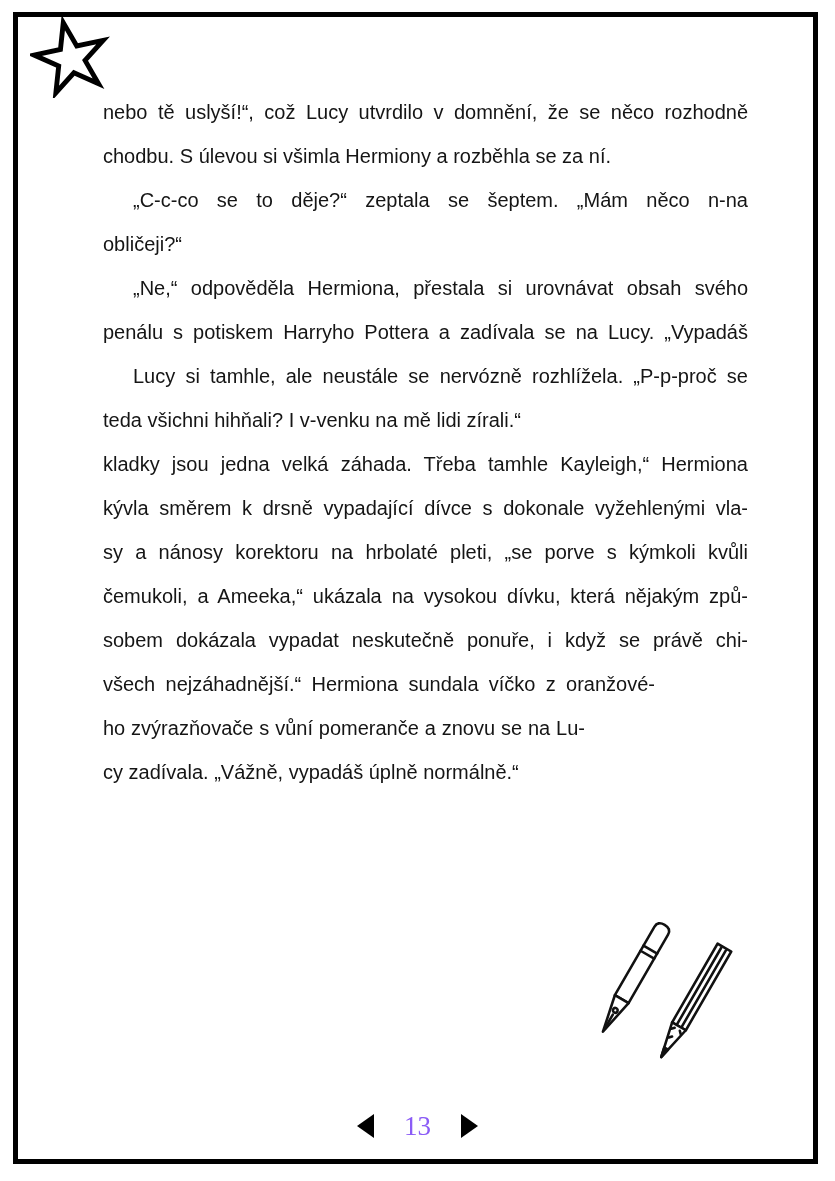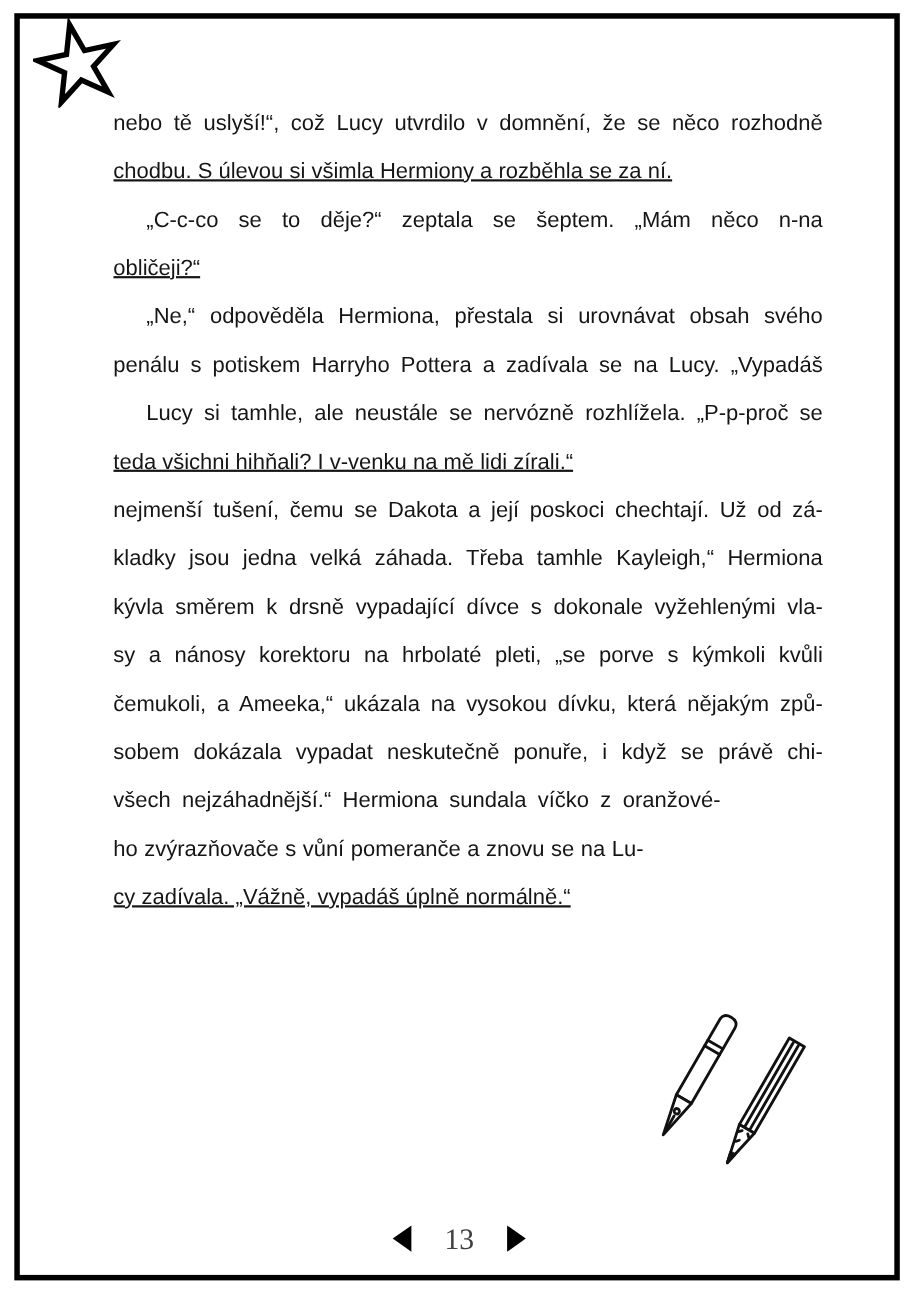--- a/index.html
+++ b/index.html
@@ -46,21 +46,20 @@
   .line {
     height: 44px;
     line-height: 44px;
     overflow: hidden;
     text-align: justify;
     text-align-last: justify;
     white-space: normal;
   }
   .line.end {
     text-align-last: left;
-    text-decoration: underline;
   }
   .line.indent {
     padding-left: 30px;
     box-sizing: border-box;
   }
   .stationery {
     position: absolute;
     left: 598px;
     top: 918px;
     width: 158px;
@@ -88,21 +87,21 @@
     border-right: 17px solid #000000;
   }
   .tri-right {
     border-top: 12px solid transparent;
     border-bottom: 12px solid transparent;
     border-left: 17px solid #000000;
   }
   .pagenum {
     font-family: "Liberation Serif", serif;
     font-size: 27px;
-    color: #404040;
+    color: #8b5cf6;
   }
 </style>
 </head>
 <body>
 
 <div class="page">
 
   <div class="frame"></div>
 
   <svg class="star" viewBox="0 0 80 84" xmlns="http://www.w3.org/2000/svg">
@@ -111,21 +110,20 @@
 
   <div class="text-block" id="text-block">
       <div class="line">nebo tě uslyší!“, což Lucy utvrdilo v domnění, že se něco rozhodně</div>
       <div class="line end">chodbu. S úlevou si všimla Hermiony a rozběhla se za ní.</div>
       <div class="line indent">„C-c-co se to děje?“ zeptala se šeptem. „Mám něco n-na</div>
       <div class="line end">obličeji?“</div>
       <div class="line indent">„Ne,“ odpověděla Hermiona, přestala si urovnávat obsah svého</div>
       <div class="line">penálu s potiskem Harryho Pottera a zadívala se na Lucy. „Vypadáš</div>
       <div class="line indent">Lucy si tamhle, ale neustále se nervózně rozhlížela. „P-p-proč se</div>
       <div class="line end">teda všichni hihňali? I v-venku na mě lidi zírali.“</div>
-      <div class="line">nejmenší tušení, čemu se Dakota a její poskoci chechtají. Už od zá-</div>
       <div class="line">kladky jsou jedna velká záhada. Třeba tamhle Kayleigh,“ Hermiona</div>
       <div class="line">kývla směrem k drsně vypadající dívce s dokonale vyžehlenými vla-</div>
       <div class="line">sy a nánosy korektoru na hrbolaté pleti, „se porve s kýmkoli kvůli</div>
       <div class="line">čemukoli, a Ameeka,“ ukázala na vysokou dívku, která nějakým způ-</div>
       <div class="line">sobem dokázala vypadat neskutečně ponuře, i když se právě chi-</div>
       <div class="line" style="width: 552px;">všech nejzáhadnější.“ Hermiona sundala víčko z oranžové-</div>
       <div class="line" style="width: 482px;">ho zvýrazňovače s vůní pomeranče a znovu se na Lu-</div>
       <div class="line end">cy zadívala. „Vážně, vypadáš úplně normálně.“</div>
     </div>
 

